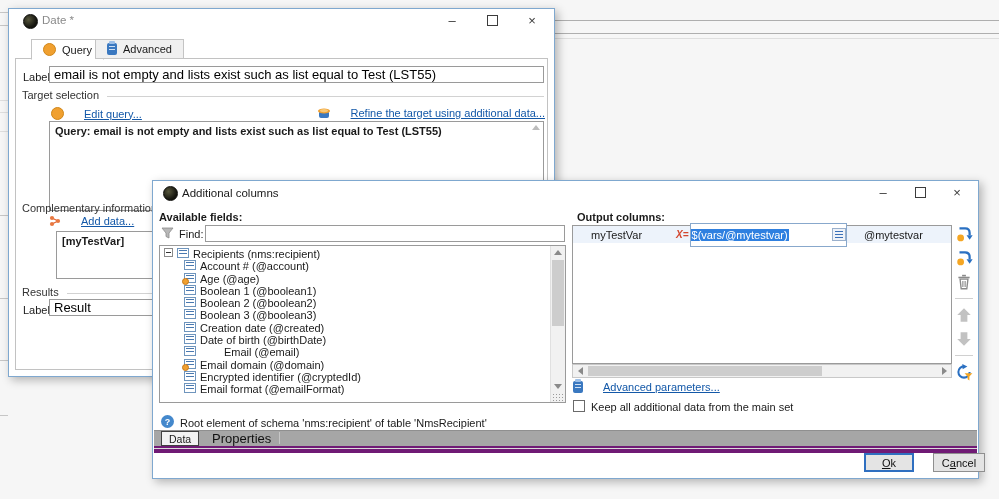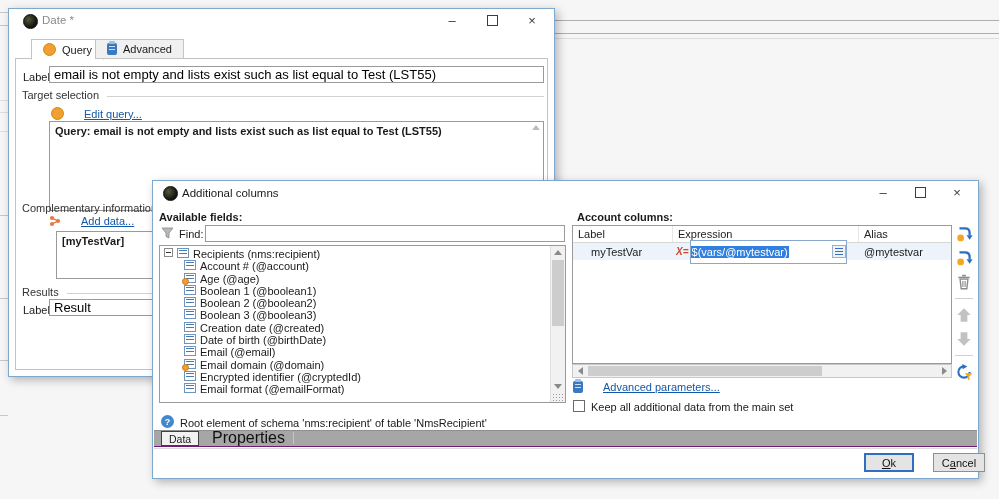--- a/index.html
+++ b/index.html
@@ -90,24 +90,24 @@
   .mini-lines{width:8px;height:7px;
     background:repeating-linear-gradient(to bottom,#3a70b8 0,#3a70b8 1px,transparent 1px,transparent 3px);}
   
   .side-toolbar{position:absolute;display:flex;flex-direction:column;align-items:center;}
   .tbtn{width:18px;height:18px;margin-bottom:6px;cursor:pointer;}
   .tsep{width:18px;height:1px;background:#d0d0d0;margin:1px 0 7px 0;}
   
   .qicon{position:absolute;width:13px;height:13px;border-radius:50%;background:#4488cc;color:#fff;
     display:flex;align-items:center;justify-content:center;font-size:9px;font-weight:bold;}
   .qicon::before{content:"?";}
-  .btabs{position:absolute;left:1px;right:1px;height:15px;background:#a6a6a6;border-top:1px solid #8f8f8f;border-bottom:1px solid #701a75;}
+  .btabs{position:absolute;left:1px;right:1px;height:15px;background:#a6a6a6;border-top:1px solid #8f8f8f;border-bottom:7px solid #701a75;}
   .btab-data{position:absolute;left:7px;top:0;height:13px;padding:0 7px;background:#f2f2f2;border:1px solid #404040;
     font-size:10.5px;display:flex;align-items:center;}
-  .btab-props{position:absolute;left:50px;top:1px;height:12px;padding:0 8px;color:#111;font-size:16px;
+  .btab-props{position:absolute;left:50px;top:1px;height:12px;padding:0 8px;color:#111;font-size:13px;
     display:flex;align-items:center;border-right:1px solid #c6c6c6;}
   .sepline{position:absolute;height:1px;background:#dadada;}
   .btn{position:absolute;background:#e4e4e4;border:1px solid #8f8f8f;font-size:11px;color:#111;
     display:flex;align-items:center;justify-content:center;box-sizing:border-box;cursor:pointer;}
   .btn.default{border:2px solid #2f6fc0;}
   .cb{position:absolute;width:12px;height:12px;border:1px solid #6a6a6a;background:#fff;box-sizing:border-box;}
 </style>
 </head>
 <body>
 
@@ -154,20 +154,28 @@
 
   <div class="group" style="left:13px;top:80px;width:522px;z-index:2">
     <span>Target selection</span>
     <span class="gline"></span>
   </div>
 
   <div class="linkrow" style="left:42px;top:98px;z-index:2">
     <span class="orange-dot"></span>
     <span class="link">Edit query...</span>
   </div>
+  <div class="linkrow" style="right:9px;top:98px;z-index:2">
+    <svg class="refine-icon" viewBox="0 0 14 12">
+      <rect x="2" y="4" width="10" height="7" rx="2" fill="#3a78c0"></rect>
+      <ellipse cx="7" cy="4" rx="6" ry="2.6" fill="#f0a030"></ellipse>
+      <ellipse cx="7" cy="3.6" rx="4" ry="1.6" fill="#f8c878"></ellipse>
+    </svg>
+    <span class="link">Refine the target using additional data...</span>
+  </div>
 
   <div class="qprev" style="left:40px;top:112px;width:495px;height:90px;z-index:2">
     <span>Query: email is not empty and lists exist such as list equal to Test (LST55)</span>
     <span class="chev-up"></span>
   </div>
 
   <div class="group" style="left:13px;top:193px;width:522px;z-index:2">
     <span>Complementary information</span>
     <span class="gline"></span>
   </div>
@@ -240,21 +248,21 @@
           <span>Boolean 3 (@boolean3)</span>
         </div>
         <div class="tree-row" style="padding-left: 22px;">
           <span class="field-icon"></span>
           <span>Creation date (@created)</span>
         </div>
         <div class="tree-row" style="padding-left: 22px;">
           <span class="field-icon"></span>
           <span>Date of birth (@birthDate)</span>
         </div>
-        <div class="tree-row" style="padding-left: 22px;">
+        <div class="tree-row" style="padding-left: 22px; gap: 24px;">
           <span class="field-icon"></span>
           <span>Email (@email)</span>
         </div>
         <div class="tree-row" style="padding-left: 22px;">
           <span class="field-icon computed"></span>
           <span>Email domain (@domain)</span>
         </div>
         <div class="tree-row" style="padding-left: 22px;">
           <span class="field-icon"></span>
           <span>Encrypted identifier (@cryptedId)</span>
@@ -269,27 +277,22 @@
           <span class="tri-up"></span>
         </div>
       <div class="vthumb" style="top:14px;height:66px"></div>
       <div class="sarr" style="top:auto;bottom:9px">
           <span class="tri-dn"></span>
         </div>
       <div class="grip"></div>
     </div>
   </div>
 
-  <span class="lbl b" style="left:424px;top:30px">Account columns:</span>
+  <span class="lbl b" style="left:424px;top:30px">Output columns:</span>
   <div class="otable" style="left:419px;top:44px;width:380px;height:139px">
-    <div class="ohead">
-      <span class="oc c1">Label</span>
-      <span class="oc c2">Expression</span>
-      <span class="oc c3">Alias</span>
-    </div>
     <div class="orow">
       <span class="oc c1 rowlabel">myTestVar</span>
       <span class="oc c2" style="padding-left:3px">
         <span class="xeq">X=</span>
         <span class="expr-edit">
           <span class="sel">$(vars/@mytestvar)</span>
           <span class="expr-btn">
               <span class="mini-lines"></span>
             </span>
         </span>

